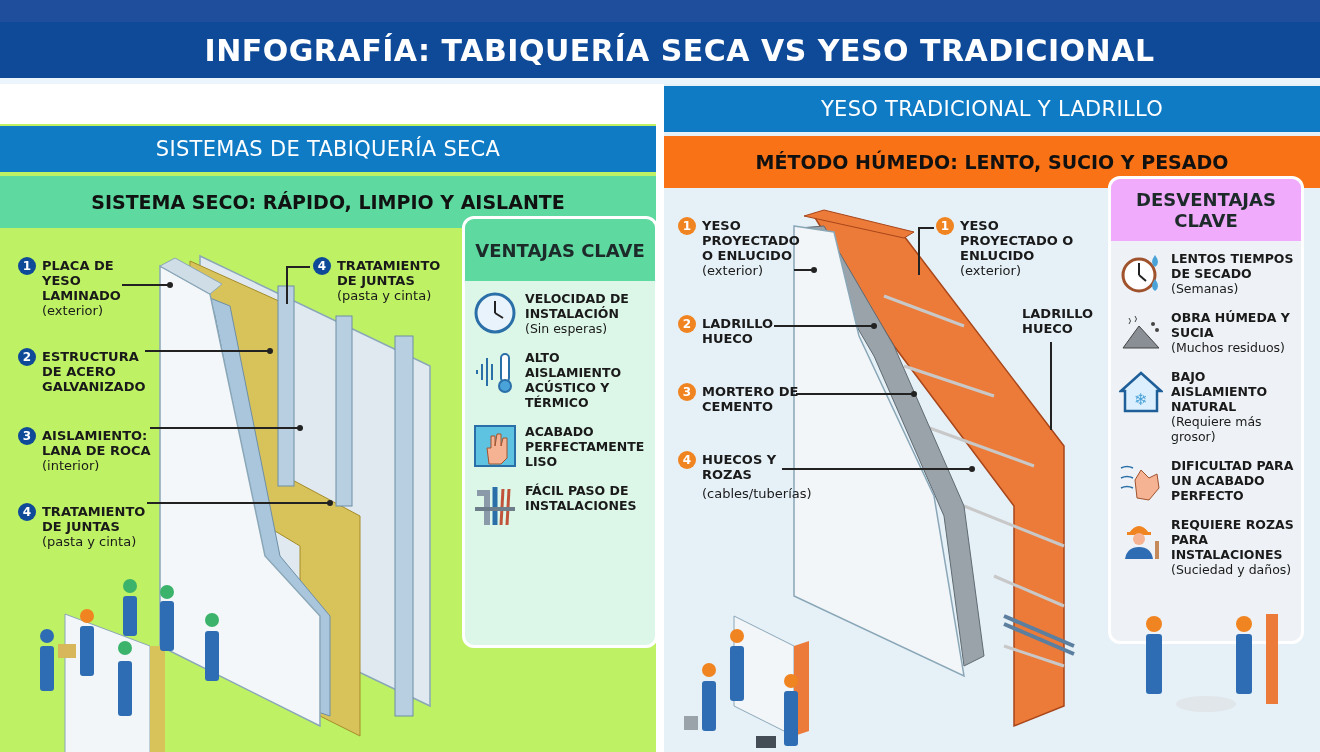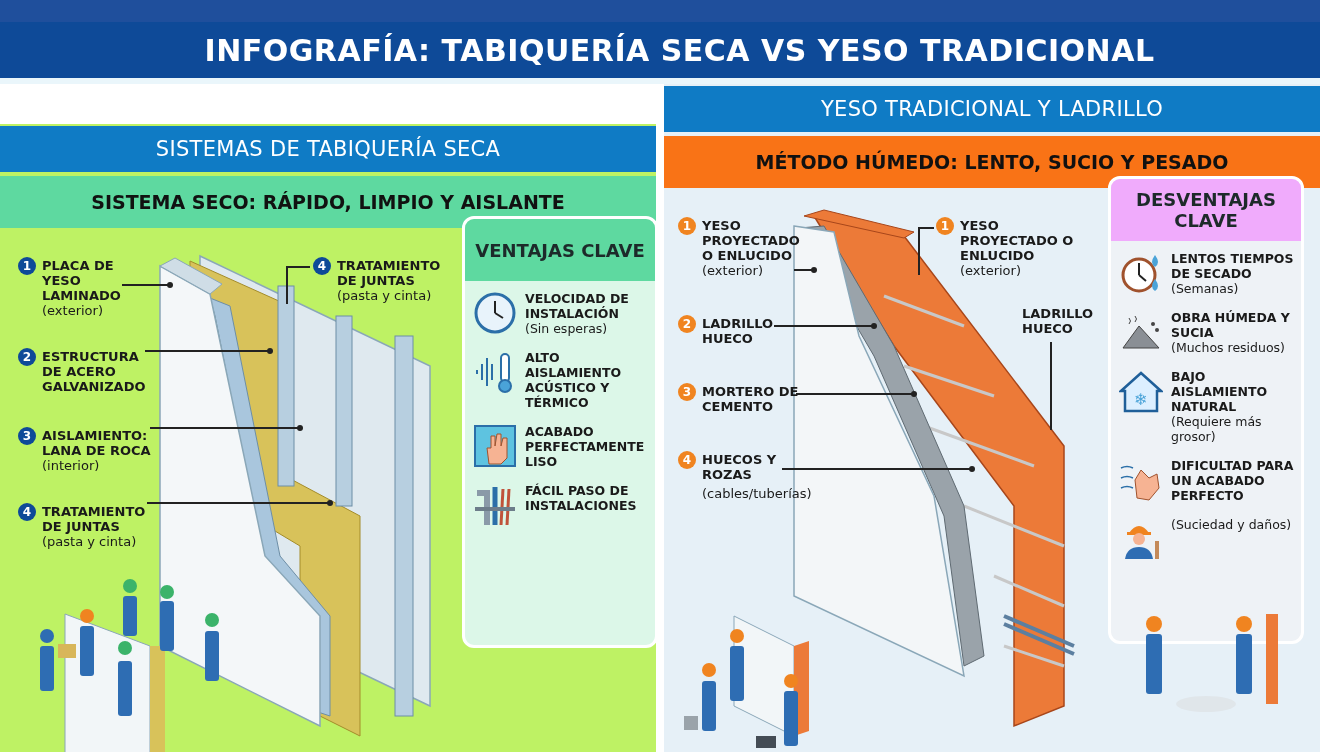--- a/index.html
+++ b/index.html
@@ -384,20 +384,21 @@
         <div class="p-icon">
           <svg width="44" height="44">
               <path d="M10 16 Q20 2 30 16 Z" fill="#f08420"></path>
               <rect x="8" y="15" width="24" height="3" fill="#f08420"></rect>
               <circle cx="20" cy="22" r="6" fill="#f6b393"></circle>
               <path d="M6 42 Q8 30 20 30 Q32 30 34 42 Z" fill="#2e6db3"></path>
               <rect x="36" y="24" width="4" height="18" fill="#c48a5a"></rect>
             </svg>
         </div>
         <div class="p-text">
+            <b>REQUIERE ROZAS PARA INSTALACIONES</b>
             <span>(Suciedad y daños)</span>
           </div>
       </div>
     </div>
   </div>
 
   <svg width="180" height="120" style="position:absolute;left:462px;top:520px">
     <g fill="#2e6db3">
       <rect x="20" y="30" width="16" height="60" rx="3"></rect>
         <circle cx="28" cy="20" r="8" fill="#f08420"></circle>

